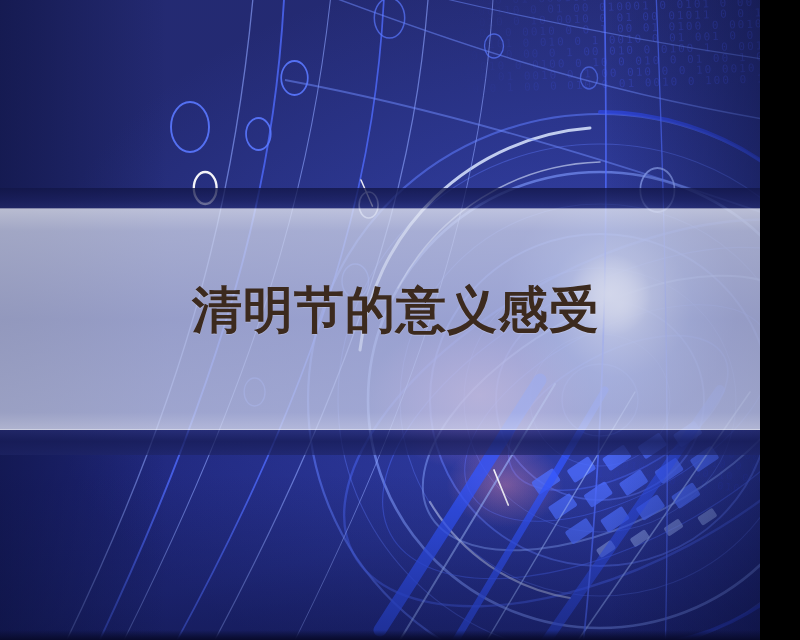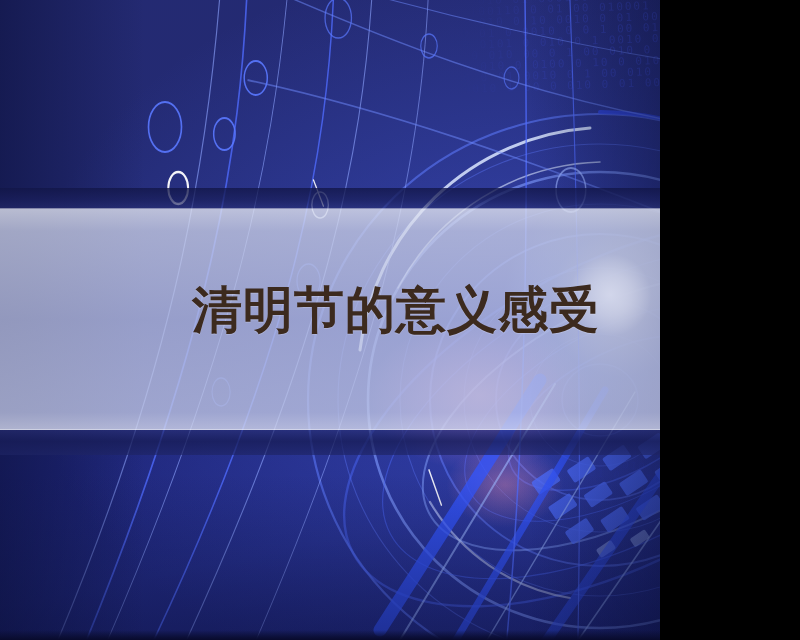--- a/index.html
+++ b/index.html
@@ -1,17 +1,17 @@
 <!DOCTYPE html>
 <html><head>
 <meta charset="utf-8">
 <style>
   html,body{margin:0;padding:0;background:#000;}
   #stage{
-    position:relative;width:660px;height:640px;overflow:hidden;
+    position:relative;width:760px;height:640px;overflow:hidden;
     font-family:"Liberation Sans","DejaVu Sans",sans-serif;
     background:#1b2063;
   }
 
   
   .bg-base{
     position:absolute;inset:0;
     background:
       radial-gradient(120% 95% at 78% 52%, rgba(70,90,220,.55) 0%, rgba(30,40,130,0) 62%),
       linear-gradient(168deg,#242a72 0%, #232a73 26%, #222a77 46%, #1e2577 62%, #212a80 78%, #1b2270 100%);

